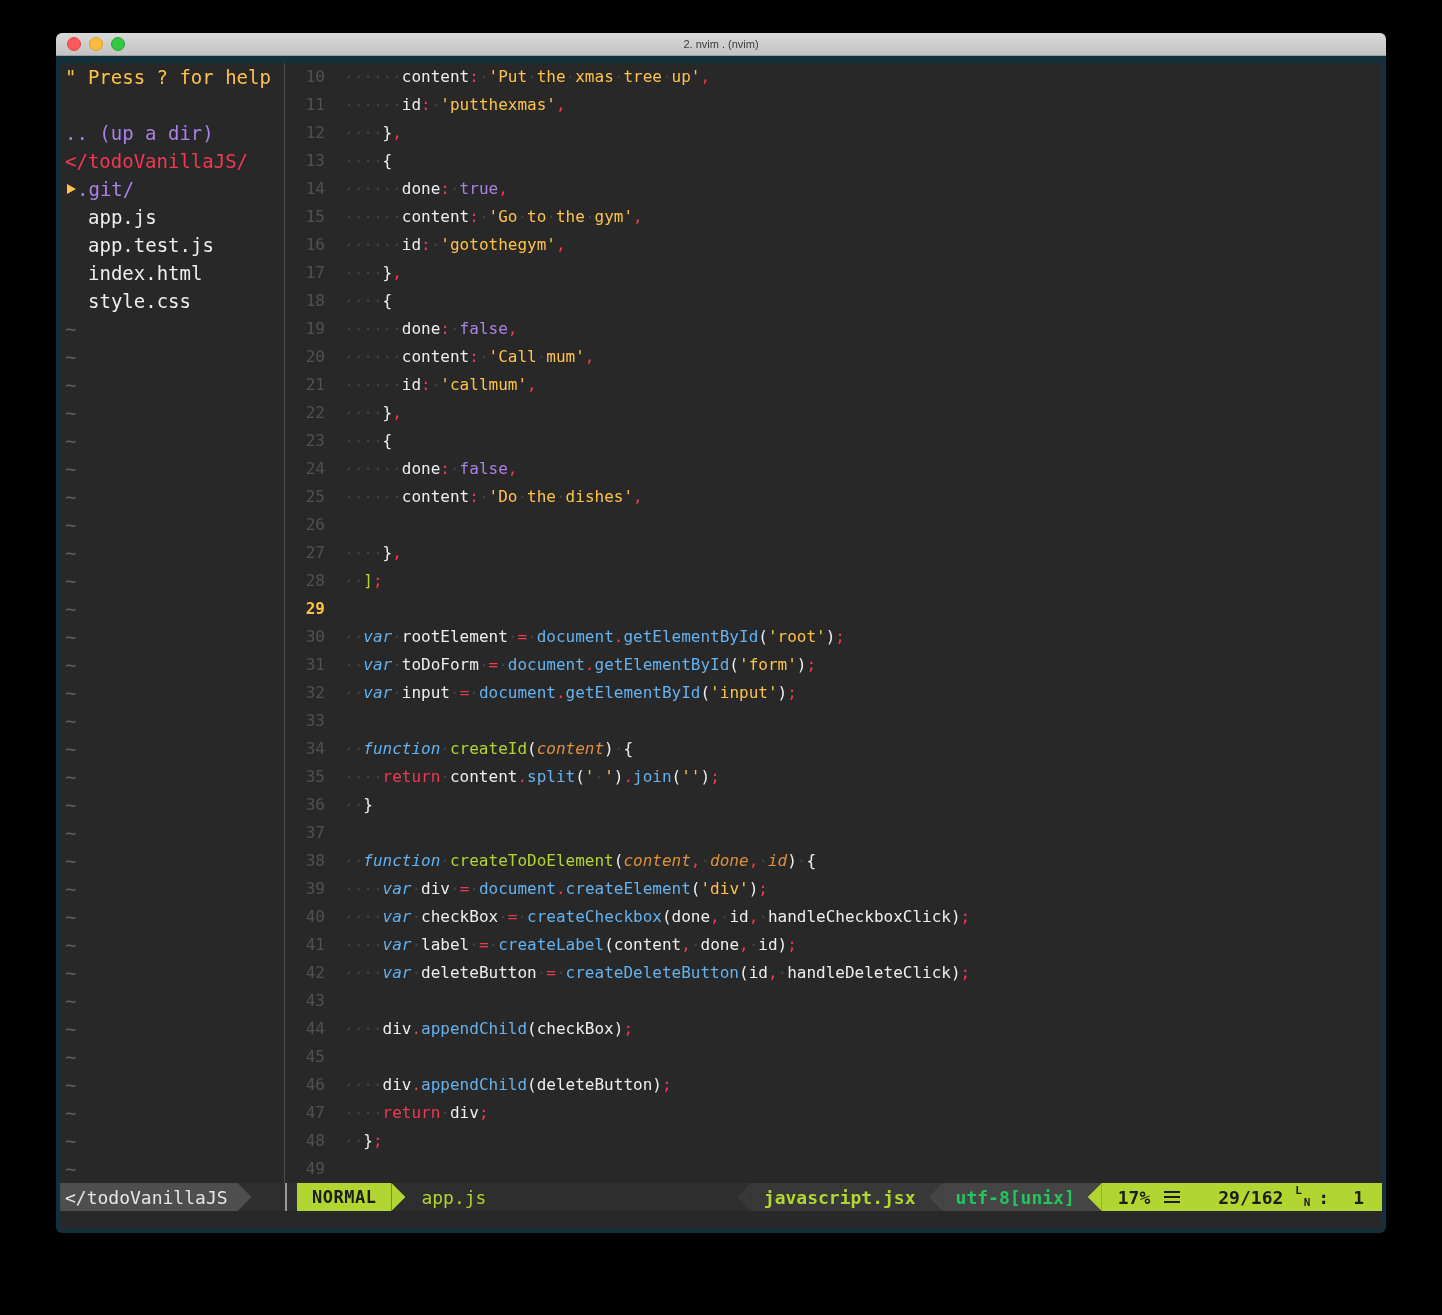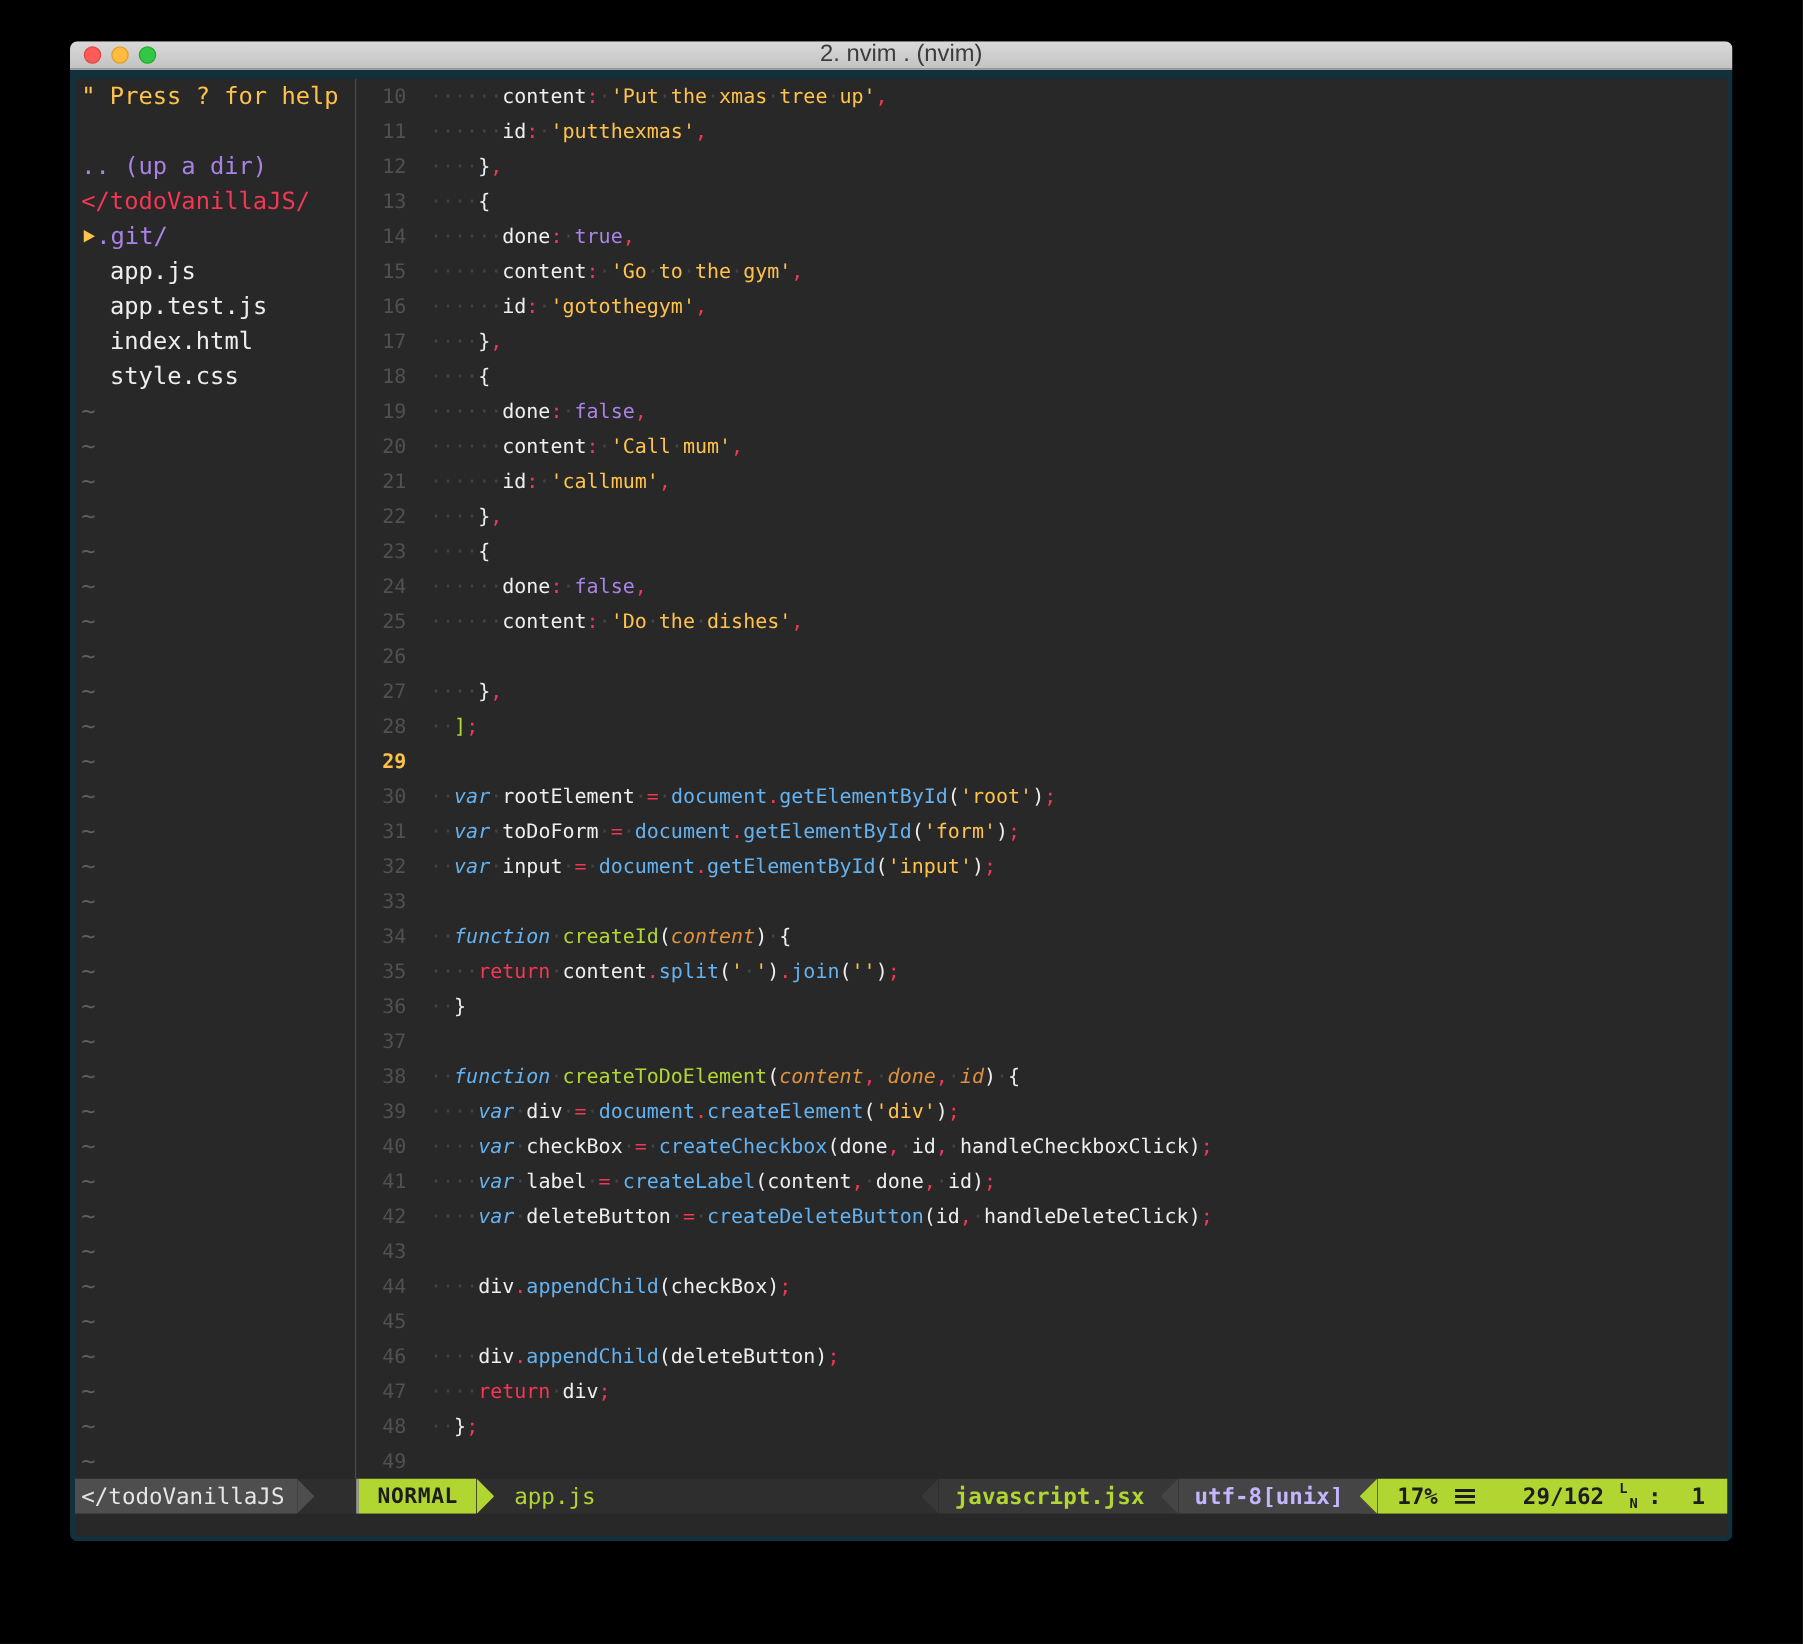--- a/index.html
+++ b/index.html
@@ -18,21 +18,21 @@
     background:linear-gradient(#d9d9d9,#c3c3c3);
     border-bottom:1px solid #9f9f9f;
   }
   .lights{position:absolute;left:11px;top:0;height:22px;display:flex;align-items:center;gap:8px;}
   .light{width:12px;height:12px;border-radius:50%;display:inline-block;}
   .light.red{background:#fc5b57;border:.5px solid #e2463f;}
   .light.yel{background:#fdbc40;border:.5px solid #dfa023;}
   .light.grn{background:#33c748;border:.5px solid #1eab29;}
   .title{
     text-align:center;line-height:22px;font-family:"Liberation Sans",sans-serif;
-    font-size:19px;color:#3c3c3c;
+    font-size:11px;color:#3c3c3c;
   }
   
   .content{flex:1;background:var(--frame);padding:7px 4px 4px 4px;display:flex;}
   .inner{flex:1;background:var(--bg);display:flex;flex-direction:column;overflow:hidden;}
   .main-row{height:1120px;flex:none;display:flex;overflow:hidden;}
   
   .sidebar{width:224px;flex:none;font-size:19px;overflow:hidden;}
   .srow{height:28px;line-height:28px;padding-left:5px;white-space:pre;position:relative;}
   .sx-comment{color:var(--yellow);}
   .sx-updir{color:var(--purple);}
@@ -67,28 +67,28 @@
   .sep{width:14px;height:28px;flex:none;position:relative;}
   .sep::after{content:"";position:absolute;inset:0;}
   .sep.r::after{clip-path:polygon(0 0,100% 50%,0 100%);}
   .sep.l::after{clip-path:polygon(100% 0,0 50%,100% 100%);}
   .sep.a-gray{background:var(--slbg);} .sep.a-gray::after{background:var(--slgray);}
   .sep.a-mode{background:var(--slbg);} .sep.a-mode::after{background:var(--green);}
   .sep.a-s2{background:var(--slbg);}   .sep.a-s2::after{background:var(--slseg2);}
   .sep.a-s3{background:var(--slseg2);} .sep.a-s3::after{background:var(--slseg3);}
   .sep.a-grn{background:var(--slseg3);}.sep.a-grn::after{background:var(--green);}
   .sl-div{width:2px;flex:none;background:#9b9b9b;}
-  .sl-main{flex:1;display:flex;align-items:stretch;}
+  .sl-main{flex:1;display:flex;align-items:stretch;padding-left:10px;}
   .mode{display:flex;align-items:center;padding:0 15px;background:var(--green);
         color:#1c1c1c;font-weight:bold;font-size:17px;letter-spacing:.5px;}
   .sl-file{display:flex;align-items:center;margin-left:16px;color:var(--green);}
   .spacer{flex:1;}
   .seg{display:flex;align-items:center;padding:0 13px;white-space:pre;font-weight:bold;}
   .seg.s2{background:var(--slseg2);color:var(--green);}
-  .seg.s3{background:var(--slseg3);color:#c4b5fd;}
+  .seg.s3{background:var(--slseg3);color:#22c55e;}
   .seg.sgreen{background:var(--green);color:#1d1d1d;font-weight:bold;padding:0 18px 0 16px;}
   .menu-icon{display:inline-block;width:16px;height:12px;margin:0 38px 0 14px;
     background:repeating-linear-gradient(#1d1d1d 0 2.5px,transparent 2.5px 5px);}
   .ln-glyph{display:inline-block;position:relative;width:15px;height:22px;margin-left:12px;}
   .ln-glyph i{position:absolute;left:0;top:-1px;font-style:normal;font-size:11px;line-height:11px;}
   .ln-glyph b{position:absolute;right:0;bottom:0;font-size:11px;line-height:11px;}
   .sl-colon{margin-left:8px;}
   .sl-col{margin-left:24px;}
   
   .cmdline{flex:1;background:var(--bg);}

